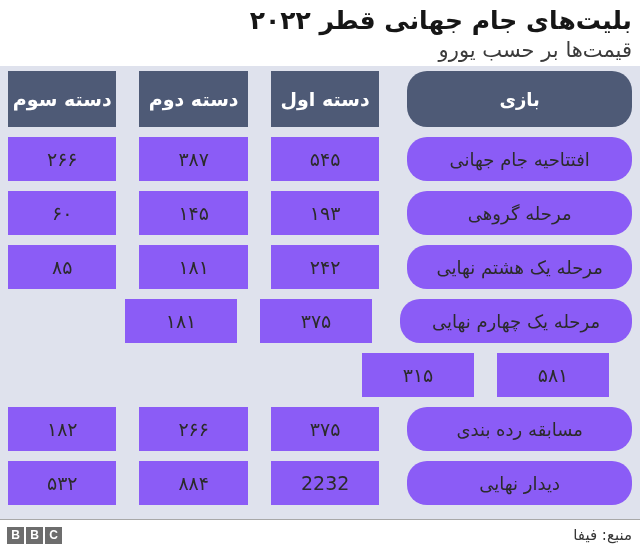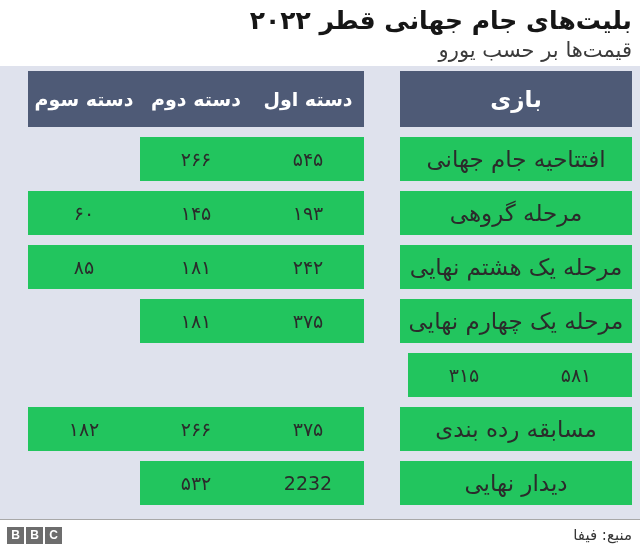--- a/index.html
+++ b/index.html
@@ -44,28 +44,28 @@
   .drow { margin-top: 10px; }
   .hcell {
     background: #4e5a76;
     color: #ffffff;
     font-weight: bold;
     font-size: 17px;
     height: 56px;
     display: flex; align-items: center; justify-content: center;
   }
   .dcell {
-    background: #22c55e;
+    background: #8b5cf6;
     color: #2b2b2b;
     height: 44px;
     display: flex; align-items: center; justify-content: center;
   }
-  .c-match { width: 232px; font-size: 23px; }
-  .c-val   { width: 112px; margin-right: 0; font-size: 19px; }
-  .c-val.first { margin-right: 36px; }
+  .c-match { width: 232px; font-size: 18px; border-radius: 20px; }
+  .c-val   { width: 112px; margin-right: 23px; font-size: 19px; }
+  .c-val.first { margin-right: 28px; }
   
   .footer {
     position: absolute;
     top: 520px; right: 0;
     width: 640px; height: 30px;
     background: #ffffff;
     display: flex;
     justify-content: space-between;
     align-items: center;
     padding: 0 8px 0 7px;
@@ -103,20 +103,21 @@
     <div class="hrow">
       <div class="hcell c-match">بازی</div>
       <div class="hcell c-val first">دسته اول</div>
       <div class="hcell c-val">دسته دوم</div>
       <div class="hcell c-val">دسته سوم</div>
     </div>
     <div id="table-body">
         <div class="drow">
           <div class="dcell c-match">افتتاحیه جام جهانی</div>
           <div class="dcell c-val first">۵۴۵</div>
+          <div class="dcell c-val">۳۸۷</div>
           <div class="dcell c-val">۲۶۶</div>
         </div>
         <div class="drow">
           <div class="dcell c-match">مرحله گروهی</div>
           <div class="dcell c-val first">۱۹۳</div>
           <div class="dcell c-val">۱۴۵</div>
           <div class="dcell c-val">۶۰</div>
         </div>
         <div class="drow">
           <div class="dcell c-match">مرحله یک هشتم نهایی</div>
@@ -135,20 +136,21 @@
         </div>
         <div class="drow">
           <div class="dcell c-match">مسابقه رده بندی</div>
           <div class="dcell c-val first">۳۷۵</div>
           <div class="dcell c-val">۲۶۶</div>
           <div class="dcell c-val">۱۸۲</div>
         </div>
         <div class="drow">
           <div class="dcell c-match">دیدار نهایی</div>
           <div class="dcell c-val first">2232</div>
+          <div class="dcell c-val">۸۸۴</div>
           <div class="dcell c-val">۵۳۲</div>
         </div>
       </div>
   </div>
 
   <div class="footer">
     <span class="source">منبع: فیفا</span>
     <div class="bbc-blocks">
       <span class="bbc-block">B</span>
       <span class="bbc-block">B</span>

